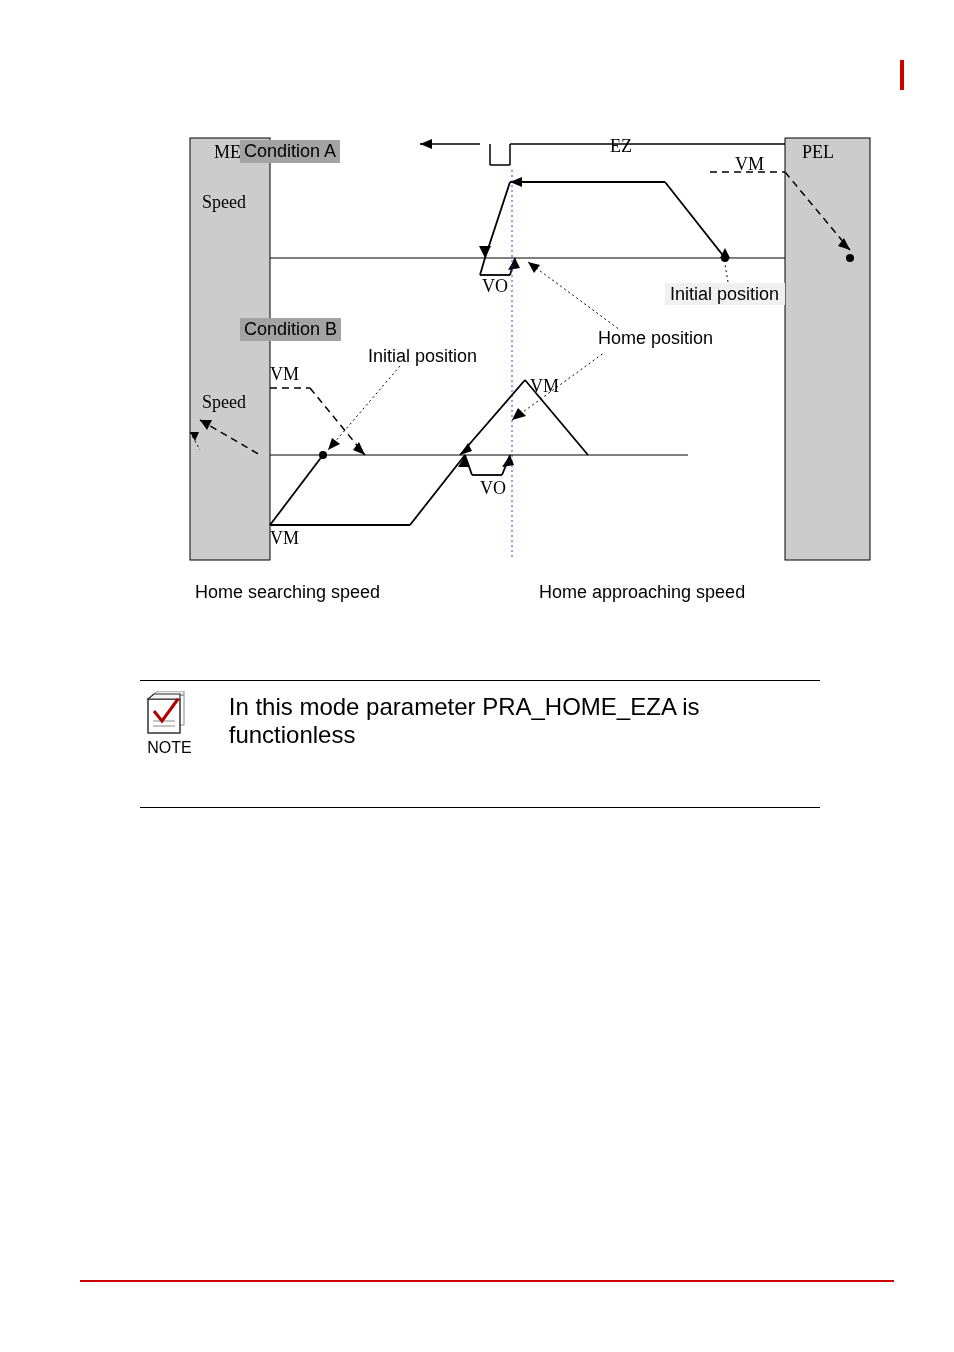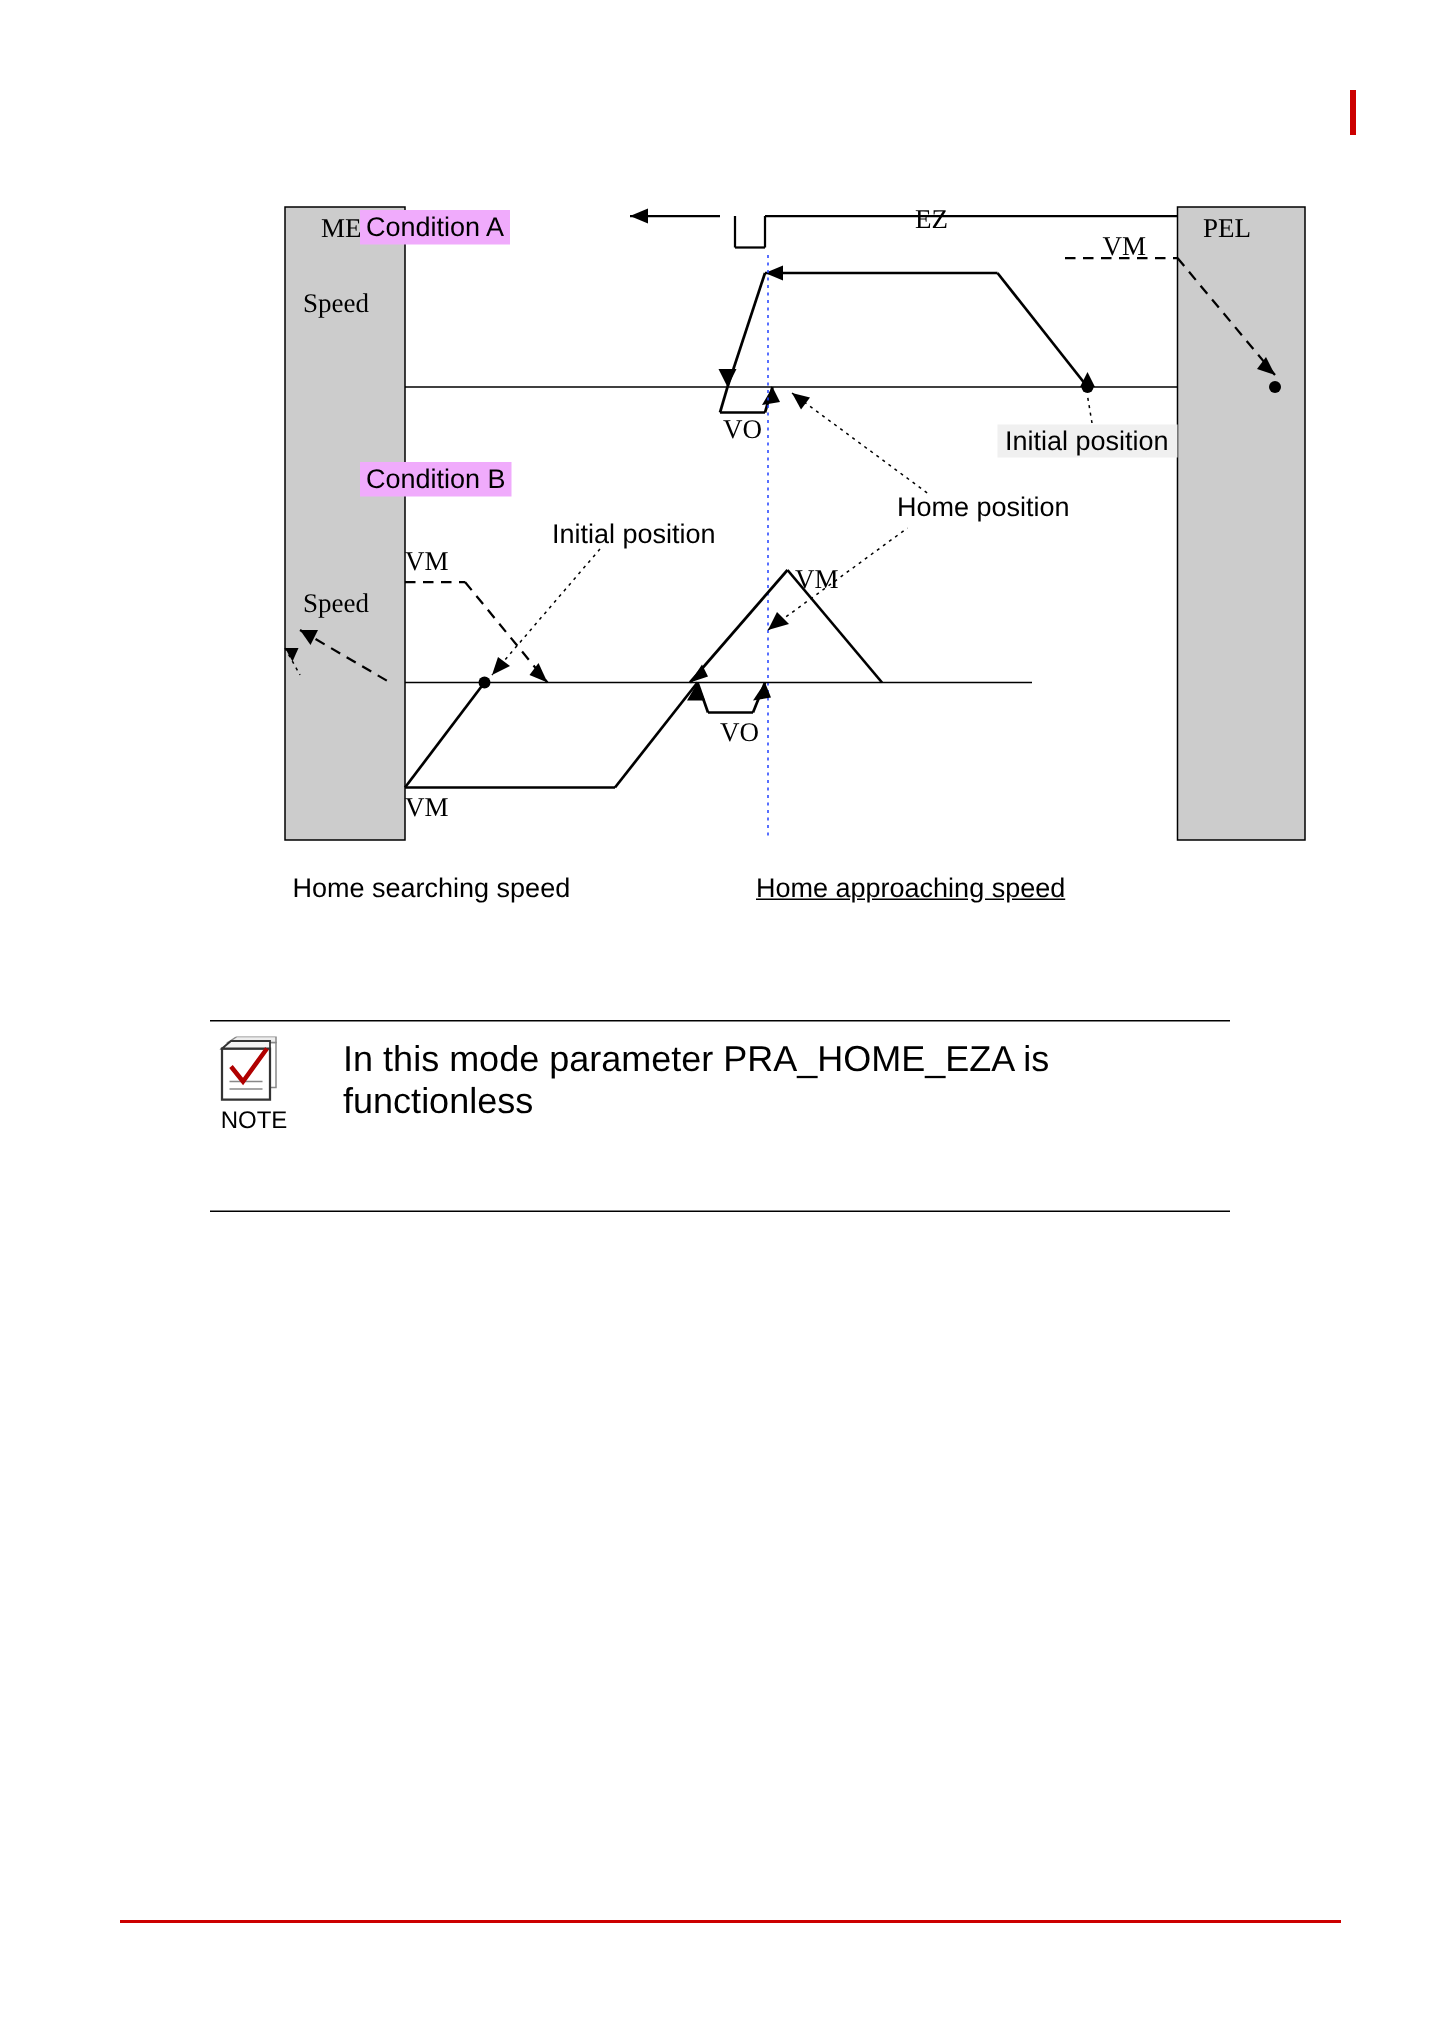--- a/index.html
+++ b/index.html
@@ -21,40 +21,40 @@
     .diagram-wrap {
       position: absolute;
       top: 130px;
       left: 140px;
       width: 780px;
       height: 470px;
     }
     .diagram-svg { width: 100%; height: 100%; display: block; }
     .condition-label {
       position: absolute;
-      background: #f0abfc;
+      background: #a3a3a3;
       font-size: 18px;
       padding: 1px 4px;
       color: #000;
     }
     .cond-a { top: 10px; left: 100px; }
-    .cond-b { top: 178px; left: 100px; }
+    .cond-b { top: 188px; left: 100px; }
     .svg-text { font-family: "Times New Roman", serif; font-size: 18px; fill: #000; }
     .svg-text-sans { font-family: Arial, sans-serif; font-size: 18px; fill: #000; }
     .bottom-labels {
       position: absolute;
       top: 582px;
       left: 140px;
       width: 680px;
       display: flex;
       font-size: 18px;
       color: #000;
     }
     .bl-left { position: absolute; left: 55px; }
-    .bl-right { position: absolute; left: 364px; text-decoration: underline; }
+    .bl-right { position: absolute; left: 399px; }
     .note-block {
       position: absolute;
       top: 680px;
       left: 140px;
       width: 680px;
       border-top: 1px solid #000;
       border-bottom: 1px solid #000;
       padding: 10px 0 50px 0;
       display: flex;
       align-items: flex-start;

